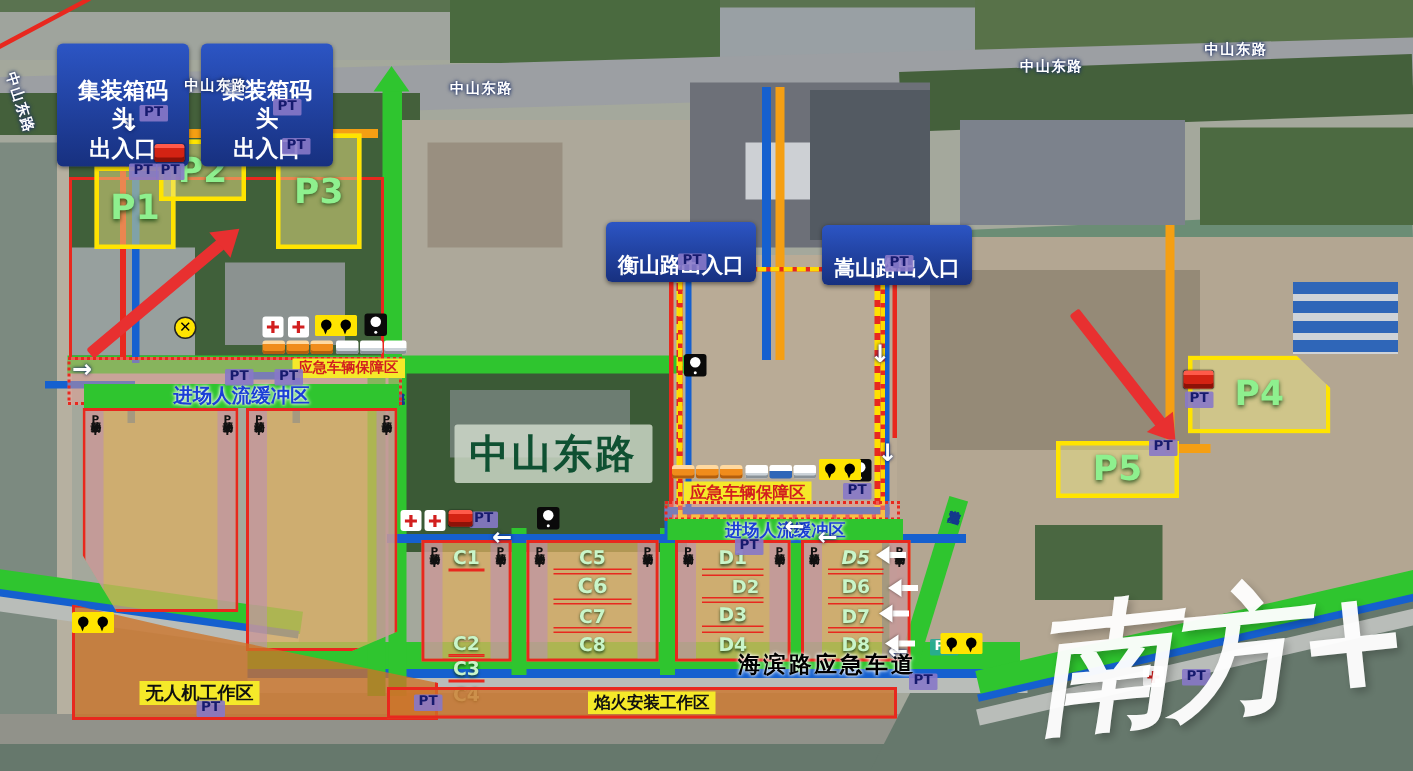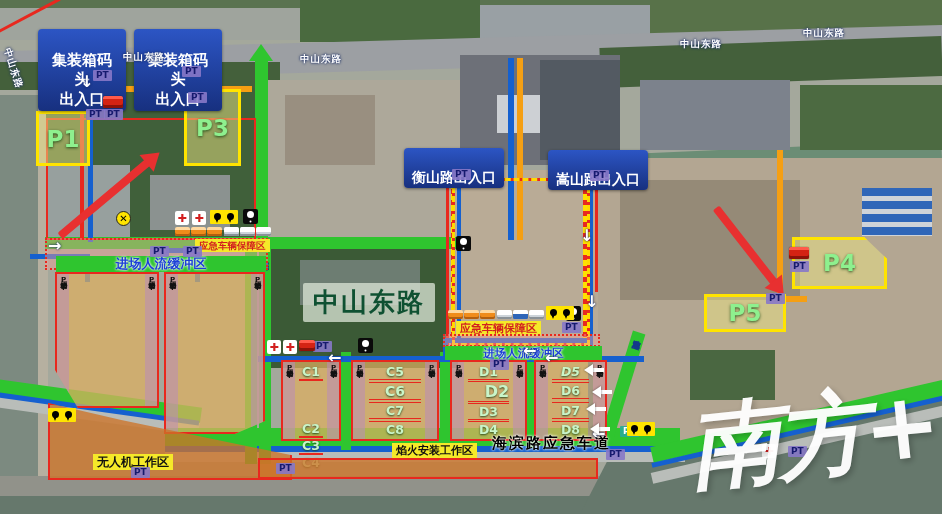--- a/index.html
+++ b/index.html
@@ -188,22 +188,25 @@
   <div class="broad" style="left:443px;top:338px;width:150px;height:5px;"></div>
   <div class="broad" style="left:443px;top:338px;width:5px;height:22px;"></div>
   <div class="broad" style="left:30px;top:254px;width:60px;height:5px;"></div>
   <div class="broad" style="left:85px;top:254px;width:5px;height:28px;"></div>
   <div class="broad" style="left:166px;top:248px;width:34px;height:5px;"></div>
   <div class="broad" style="left:195px;top:248px;width:5px;height:34px;"></div>
 
   <div class="rarrow" style="left:60px;top:232px;width:115px;transform:rotate(-40deg);"></div>
   <div class="rarrow" style="left:716px;top:204px;width:95px;transform:rotate(52deg);"></div>
 
-  <div class="pzone" style="left:36px;top:111px;width:54px;height:55px;">
+  <div class="pzone" style="left:63px;top:111px;width:54px;height:55px;">
     <span>P1</span>
+    </div>
+  <div class="pzone" style="left:106px;top:93px;width:58px;height:41px;">
+    <span>P2</span>
     </div>
   <div class="pzone" style="left:184px;top:89px;width:57px;height:77px;">
     <span>P3</span>
     </div>
   <div class="pzone" style="left:792px;top:237px;width:95px;height:52px;clip-path:polygon(0 0,76% 0,100% 42%,100% 100%,0 100%);">
     <span>P4</span>
     </div>
   <div class="pzone" style="left:704px;top:294px;width:82px;height:38px;">
     <span>P5</span>
     </div>
@@ -279,21 +282,21 @@
   <div class="grid small" style="left:450px;top:360px;width:77px;height:81px;">
       <div class="tstrip l">
         <span class="ttext">移动公厕PT</span>
       </div>
       <div class="tstrip r">
         <span class="ttext">移动公厕PT</span>
       </div>
       <div class="rows">
         <div class="cell" style="font-size: 12.5px;">D1</div>
         <div class="rowbar"></div>
-        <div class="cell" style="font-size: 16px; padding-left: 17px;">D2</div>
+        <div class="cell" style="font-size: 12px; padding-left: 17px;">D2</div>
         <div class="rowbar"></div>
         <div class="cell" style="font-size: 12.5px;">D3</div>
         <div class="rowbar"></div>
         <div class="cell" style="font-size: 12.5px;">D4</div>
       </div>
     </div>
   <div class="grid small" style="left:534px;top:360px;width:73px;height:81px;">
       <div class="tstrip l">
         <span class="ttext">移动公厕PT</span>
       </div>
@@ -308,21 +311,21 @@
         <div class="cell" style="font-size: 12.5px;">D7</div>
         <div class="rowbar"></div>
         <div class="cell" style="font-size: 12.5px;">D8</div>
       </div>
     </div>
 
   <div class="workzone" style="left:48px;top:403px;width:244px;height:77px;clip-path:polygon(0 0,30% 22%,100% 68%,100% 100%,0 100%);"></div>
   <div class="ychip dark" style="left:93px;top:454px;font-size:12px;">
     <span>无人机工作区</span></div>
   <div class="workzone" style="left:258px;top:458px;width:340px;height:21px;"></div>
-  <div class="ychip dark" style="left:392px;top:443px;font-size:11px;">
+  <div class="ychip dark" style="left:392px;top:461px;font-size:11px;">
     <span>焰火安装工作区</span></div>
 
   <div class="bluelabel" style="left:38px;top:29px;width:88px;font-size:15px;">
     <span>集装箱码头
 出入口</span></div>
   <div class="bluelabel" style="left:134px;top:29px;width:88px;font-size:15px;">
     <span>集装箱码头
 出入口</span></div>
   <div class="bluelabel" style="left:404px;top:148px;font-size:14px;">
     <span>衡山路出入口</span></div>

